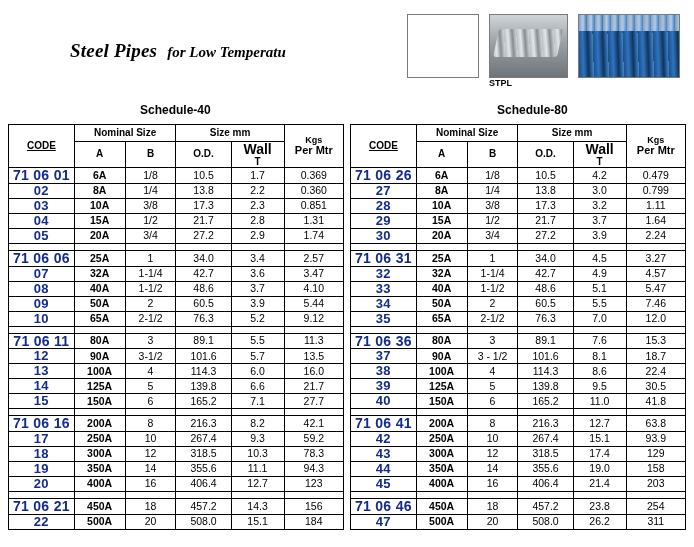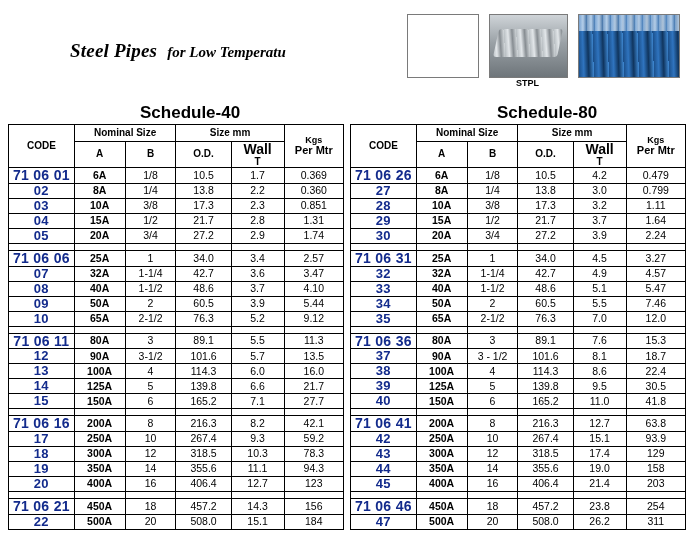--- a/index.html
+++ b/index.html
@@ -89,29 +89,29 @@
     width: 100%; height: 16px;
     background: repeating-linear-gradient(90deg, #8fb4dc 0px, #d7e6f5 4px, #4d80b8 8px);
     opacity: .8;
   }
 
   .stpl-label {
     position: absolute;
     left: 489px;
     top: 78px;
     width: 77px;
-    text-align: center;
+    text-align: left;
     font-size: 9px;
     font-weight: bold;
     font-family: "Liberation Sans", sans-serif;
   }
 
   .sched-label {
     position: absolute;
-    font-size: 17px;
+    font-size: 12px;
     font-weight: bold;
     text-align: center;
   }
   .sched-40 { left: 140px; top: 103px; }
   .sched-80 { left: 497px; top: 103px; }
 
   
   table.pipe {
     position: absolute;
     border-collapse: collapse;
@@ -126,21 +126,21 @@
     padding: 0;
     text-align: center;
     vertical-align: middle;
     line-height: 1.05;
   }
   table.pipe thead th {
     font-weight: bold;
     font-size: 10px;
     height: 16px;
   }
-  .th-code   { width: 62px; }
+  .th-code   { width: 62px; text-decoration: underline; }
   .th-a      { width: 48px; }
   .th-b      { width: 48px; }
   .th-od     { width: 52px; }
   .th-wall   { width: 50px; }
   .th-kgs    { width: 56px; }
 
   .hdr-kgs-line1 { display: block; font-size: 9px; }
   .hdr-kgs-line2 { display: block; font-size: 11px; }
   .hdr-wall-line1 { display: block; font-size: 14px; }
   .hdr-wall-line2 { display: block; font-size: 10px; }

